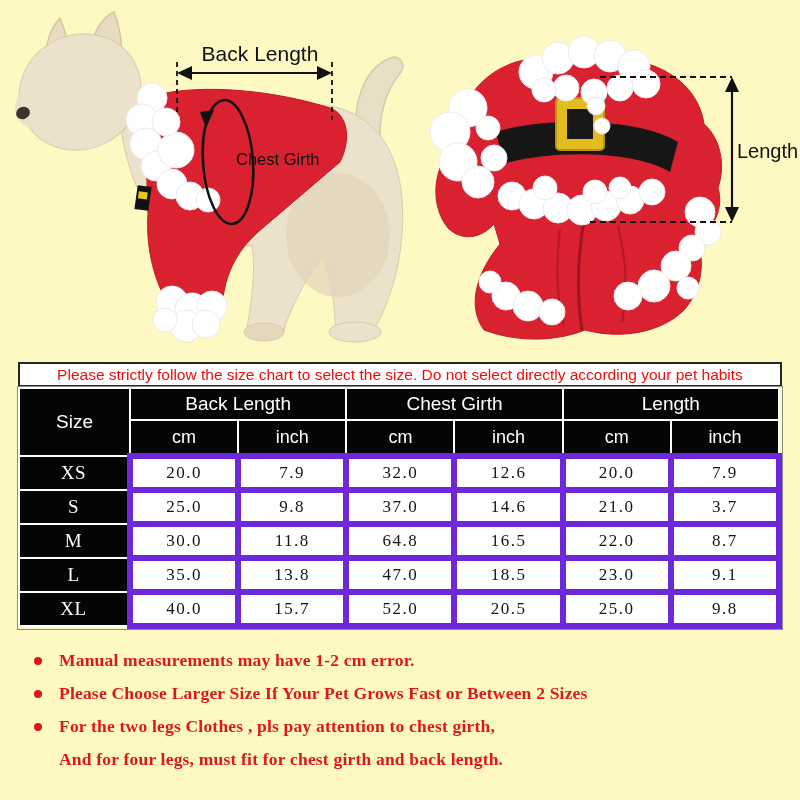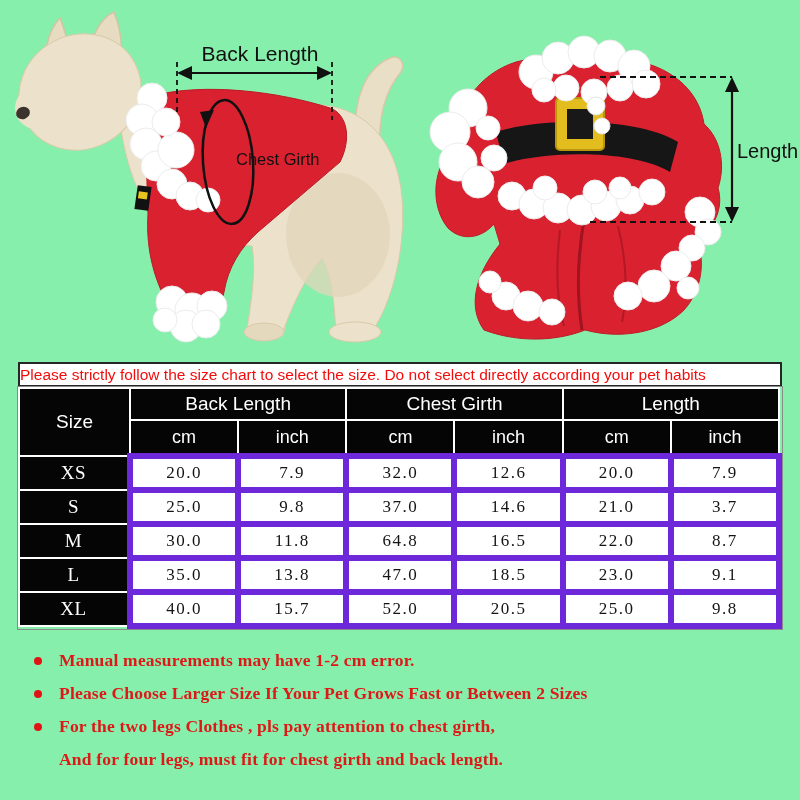--- a/index.html
+++ b/index.html
@@ -1,30 +1,30 @@
 <!DOCTYPE html>
 <html><head>
 <meta charset="utf-8">
 <style>
   html,body{margin:0;padding:0;background:#fff;}
-  #canvas{position:relative;width:800px;height:800px;background:#86efac;overflow:hidden;
+  #canvas{position:relative;width:800px;height:800px;background:#fef9c3;overflow:hidden;
           font-family:"Liberation Sans",sans-serif;}
 
   
   #photo-area{position:absolute;left:0;top:0;width:800px;height:352px;}
   #photo-area svg{position:absolute;left:0;top:0;}
   .measure-label{position:absolute;color:#111;white-space:nowrap;}
   #back-length-label{left:182px;top:42px;width:156px;text-align:center;font-size:21px;}
   #chest-girth-label{left:236px;top:150px;font-size:16.5px;}
   #length-label{left:737px;top:140px;font-size:20px;}
 
   
   #warning-banner{position:absolute;left:18px;top:362px;width:764px;height:25px;
     box-sizing:border-box;border:2px solid #262626;background:#fff;
-    color:#f20d0d;font-size:15.5px;line-height:21px;text-align:left;white-space:nowrap;}
+    color:#f20d0d;font-size:15.5px;line-height:21px;text-align:center;white-space:nowrap;}
 
   
   #size-table{position:absolute;left:18px;top:387px;width:764px;
     border-collapse:collapse;table-layout:fixed;outline:1px solid #8a8a8a;}
   #size-table th,#size-table td{text-align:center;vertical-align:middle;padding:0;overflow:hidden;}
   #size-table .hdr{background:#050505;color:#ffffff;border:2px solid #ffffff;font-weight:normal;}
   #size-table thead tr.group-row th{height:30px;font-size:19px;}
   #size-table thead tr.unit-row th{height:32px;font-size:18px;}
   #size-table tbody tr{height:34px;}
   #size-table tbody th{background:#050505;color:#fff;border:2px solid #ffffff;

